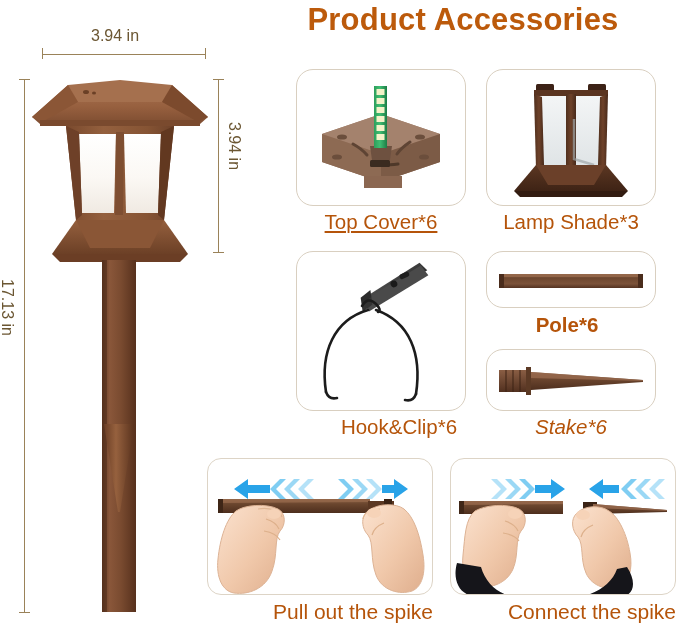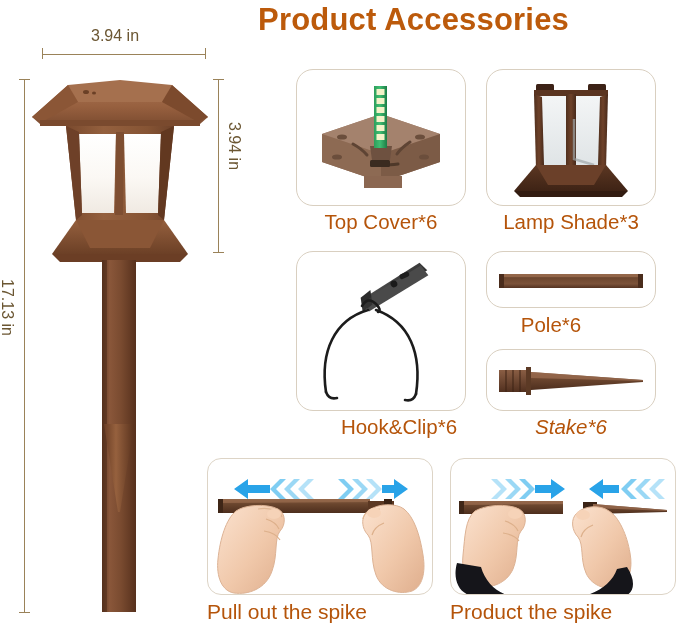--- a/index.html
+++ b/index.html
@@ -2,21 +2,21 @@
 <html><head>
 <meta charset="utf-8">
 <style>
   html,body{margin:0;padding:0;background:#fff;}
   body{width:679px;height:627px;position:relative;overflow:hidden;
        font-family:"Liberation Sans","DejaVu Sans",sans-serif;}
   .abs{position:absolute;}
 
   
   #title{left:258px;top:2px;width:410px;height:36px;line-height:36px;
-         text-align:left;font-size:31px;font-weight:bold;color:#BC5A0B;
+         text-align:center;font-size:31px;font-weight:bold;color:#BC5A0B;
          letter-spacing:.2px;}
 
   
   .dimline{background:#9a8259;}
   .dim-h{height:1px;}
   .dim-v{width:1px;}
   .tick-v{width:1px;height:11px;background:#9a8259;position:absolute;}
   .tick-h{height:1px;width:11px;background:#9a8259;position:absolute;}
   .dimtext{color:#6b5632;font-size:16px;white-space:nowrap;}
   .rot{transform-origin:0 0;transform:rotate(90deg);}
@@ -24,21 +24,21 @@
   
   #hero{left:0;top:0;width:250px;height:547px;margin-top:17px;}
 
   
   .card{position:absolute;border:1px solid #d9cfc0;border-radius:17px;
         background:#fff;box-sizing:border-box;}
   .cardlabel{position:absolute;text-align:center;color:#B5540A;
              font-size:20.5px;white-space:nowrap;}
   .panel{position:absolute;border:1px solid #ddd4c6;border-radius:14px;
          background:#fff;box-sizing:border-box;overflow:hidden;}
-  .panellabel{position:absolute;text-align:left;color:#B5540A;
+  .panellabel{position:absolute;text-align:right;color:#B5540A;
               font-size:21px;white-space:nowrap;}
 
   svg{display:block;overflow:visible;}
 </style>
 </head>
 <body>
 
 <div class="abs" id="title">Product Accessories</div>
 
 <div class="abs" id="hero">
@@ -158,21 +158,21 @@
 
     <rect x="68" y="2" width="13" height="62" fill="url(#pcbG)"></rect>
     <rect x="70.5" y="5" width="8" height="6" fill="#F4F2C8"></rect>
     <rect x="70.5" y="14" width="8" height="6" fill="#F4F2C8"></rect>
     <rect x="70.5" y="23" width="8" height="6" fill="#F4F2C8"></rect>
     <rect x="70.5" y="32" width="8" height="6" fill="#F4F2C8"></rect>
     <rect x="70.5" y="41" width="8" height="6" fill="#F4F2C8"></rect>
     <rect x="70.5" y="50" width="8" height="6" fill="#F4F2C8"></rect>
   </svg>
 </div>
-<div class="cardlabel" style="left:296px;top:210px;width:170px;">Top Cover*6</div>
+<div class="cardlabel" style="left:296px;top:210px;width:170px;text-decoration:underline;">Top Cover*6</div>
 
 <div class="card" style="left:486px;top:69px;width:170px;height:137px;">
   <svg style="margin:9px auto 0;" width="150" height="120" viewBox="0 0 150 120">
     <defs>
       <linearGradient id="shadeFrame" x1="0" y1="0" x2="1" y2="0">
         <stop offset="0%" stop-color="#4F2F1D"></stop>
         <stop offset="50%" stop-color="#6E422A"></stop>
         <stop offset="100%" stop-color="#47291A"></stop>
       </linearGradient>
       <linearGradient id="shadeGlass" x1="0" y1="0" x2="0" y2="1">
@@ -245,21 +245,21 @@
         <stop offset="70%" stop-color="#7B5239"></stop>
         <stop offset="100%" stop-color="#533221"></stop>
       </linearGradient>
     </defs>
     <rect x="4" y="3" width="144" height="14" fill="url(#poleBarG)"></rect>
     <rect x="4" y="3" width="144" height="3" fill="#96684B" opacity=".85"></rect>
     <rect x="4" y="3" width="5" height="14" fill="#4A2C1C"></rect>
     <rect x="143" y="3" width="5" height="14" fill="#4A2C1C"></rect>
   </svg>
 </div>
-<div class="cardlabel" style="left:466px;top:313px;width:170px;">Pole*6</div>
+<div class="cardlabel" style="left:482px;top:313px;width:170px;font-weight:bold;">Pole*6</div>
 
 <div class="card" style="left:486px;top:349px;width:170px;height:62px;">
   <svg style="margin:13px auto 0;" width="152" height="36" viewBox="0 0 152 36">
     <defs>
       <linearGradient id="stakeG2" x1="0" y1="0" x2="0" y2="1">
         <stop offset="0%" stop-color="#8D6147"></stop>
         <stop offset="40%" stop-color="#6B452E"></stop>
         <stop offset="100%" stop-color="#4E2F1E"></stop>
       </linearGradient>
       <linearGradient id="stakeCollar" x1="0" y1="0" x2="0" y2="1">
@@ -388,13 +388,13 @@
     <g>
       <path d="M158 52 C 150 46, 134 46, 126 54 C 119 60, 121 72, 127 78
                C 133 86, 129 100, 135 114 C 141 128, 158 132, 168 128
                C 178 124, 182 110, 179 94 C 176 76, 168 58, 158 52 Z" fill="url(#skinG2)" stroke="#DCB294" stroke-width="1"></path>
       <ellipse cx="132" cy="56" rx="7" ry="5" fill="#F6D3B8"></ellipse>
       <path d="M142 66 q-10 4 -12 12" stroke="#DDB08B" stroke-width="1.2" fill="none"></path>
       <path d="M176 108 C 184 120, 184 132, 176 136 L 136 136 C 150 132, 162 122, 166 110 Z" fill="#15151A"></path>
     </g>
   </svg>
 </div>
-<div class="panellabel" style="left:450px;top:600px;width:226px;">Product the spike</div>
+<div class="panellabel" style="left:450px;top:600px;width:226px;">Connect the spike</div>
 
 </body></html>

